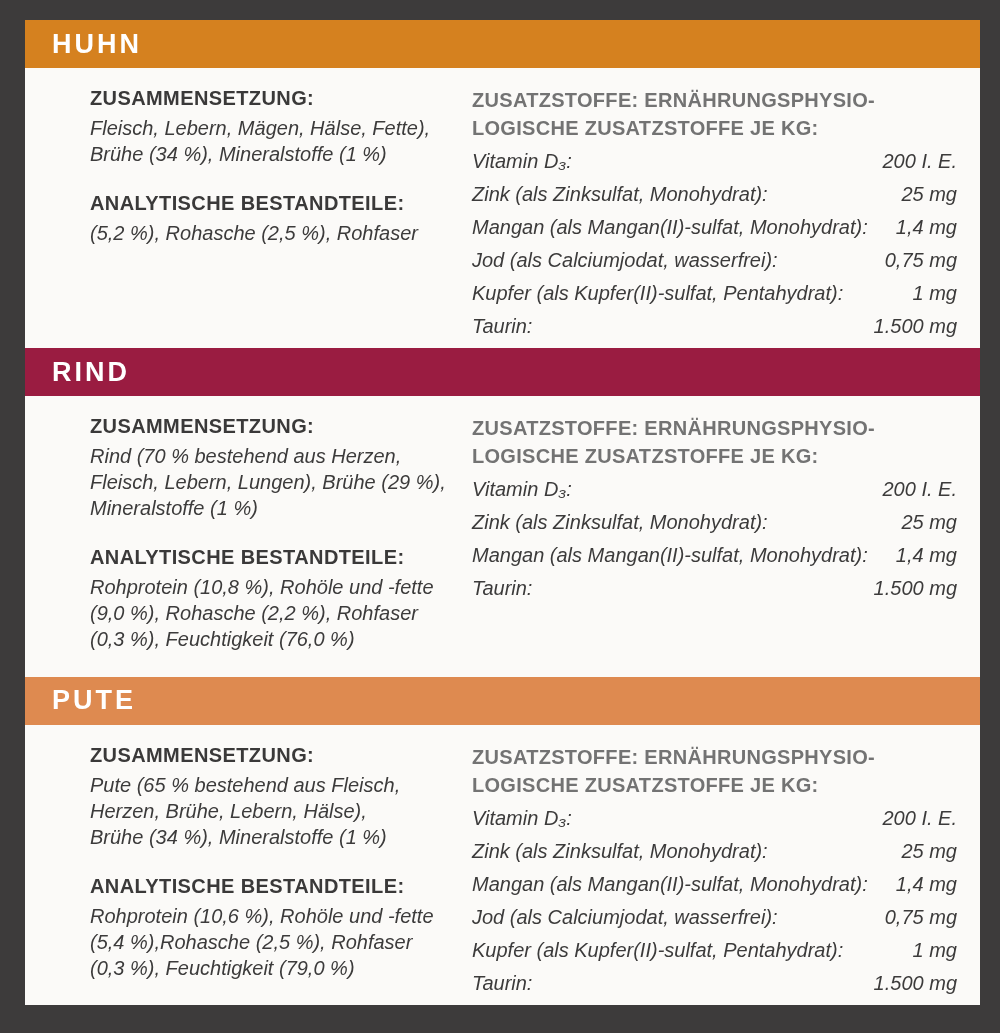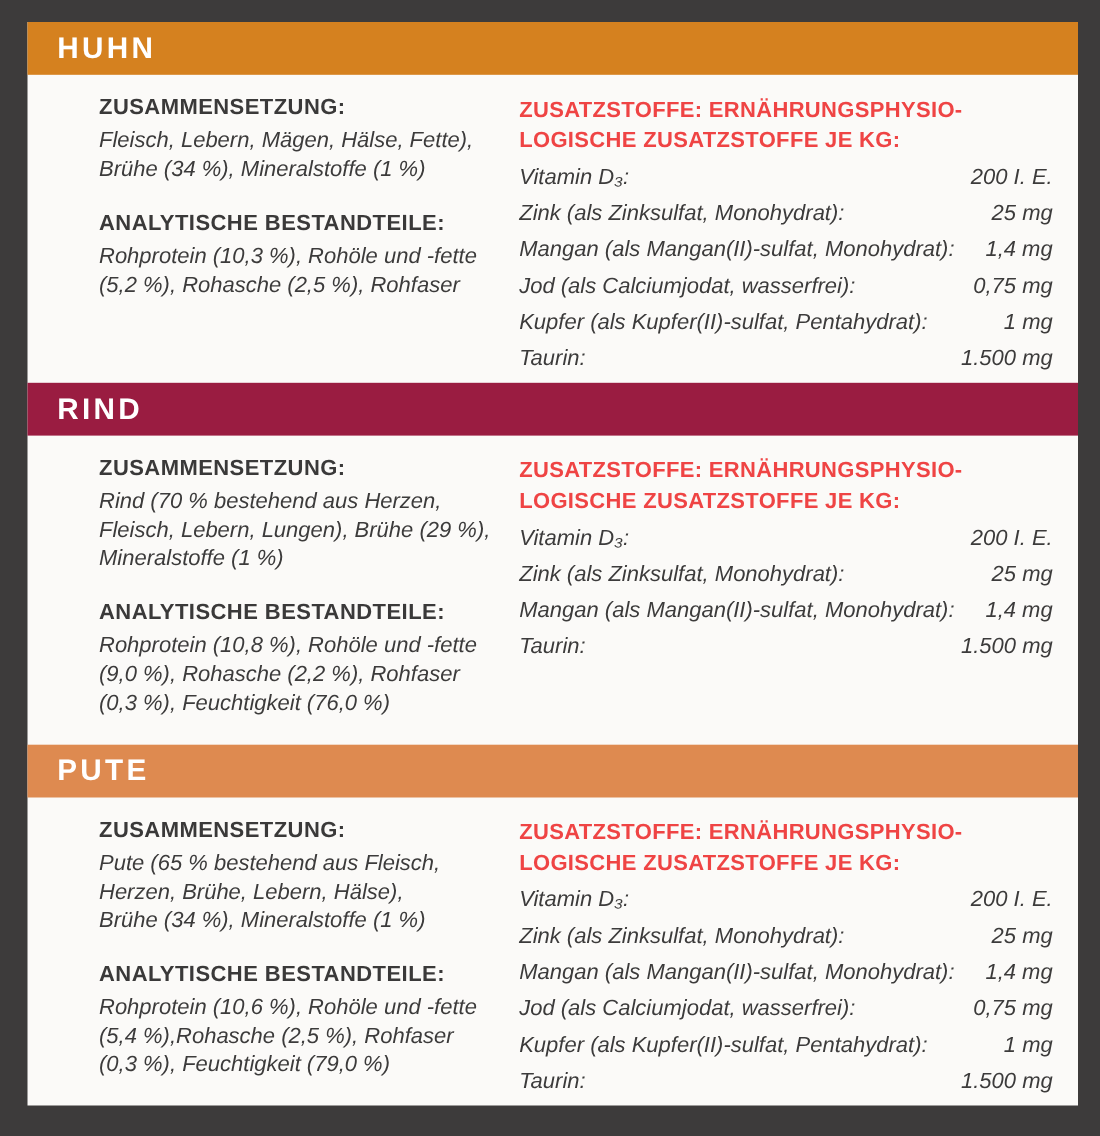--- a/index.html
+++ b/index.html
@@ -50,21 +50,21 @@
   .block + .block{margin-top:24px;}
   .body-line{
     font-size:20px;font-style:italic;
     line-height:26px;
     white-space:nowrap;
   }
   .add-heading div{
     font-size:20px;font-weight:700;
     letter-spacing:0.3px;
     line-height:28px;
-    color:#ef4444;
+    color:#737373;
     white-space:nowrap;
   }
   .add-heading{margin-bottom:3px;}
   .add-row{
     display:flex;
     justify-content:space-between;
     align-items:baseline;
     font-size:20px;font-style:italic;
     line-height:33px;
     gap:8px;
@@ -84,21 +84,20 @@
       </div>
       <div class="content">
         <div class="col-left">
           <div class="block">
             <div class="block-title">ZUSAMMENSETZUNG:</div>
             <div class="body-line">Fleisch, Lebern, Mägen, Hälse, Fette),</div>
             <div class="body-line">Brühe (34 %), Mineralstoffe (1 %)</div>
           </div>
           <div class="block">
             <div class="block-title">ANALYTISCHE BESTANDTEILE:</div>
-            <div class="body-line">Rohprotein (10,3 %), Rohöle und -fette</div>
             <div class="body-line">(5,2 %), Rohasche (2,5 %), Rohfaser</div>
           </div>
         </div>
         <div class="col-right">
           <div class="add-heading">
             <div>ZUSATZSTOFFE: ERNÄHRUNGSPHYSIO-</div>
             <div>LOGISCHE ZUSATZSTOFFE JE KG:</div>
           </div>
           <div class="add-rows">
             <div class="add-row">

